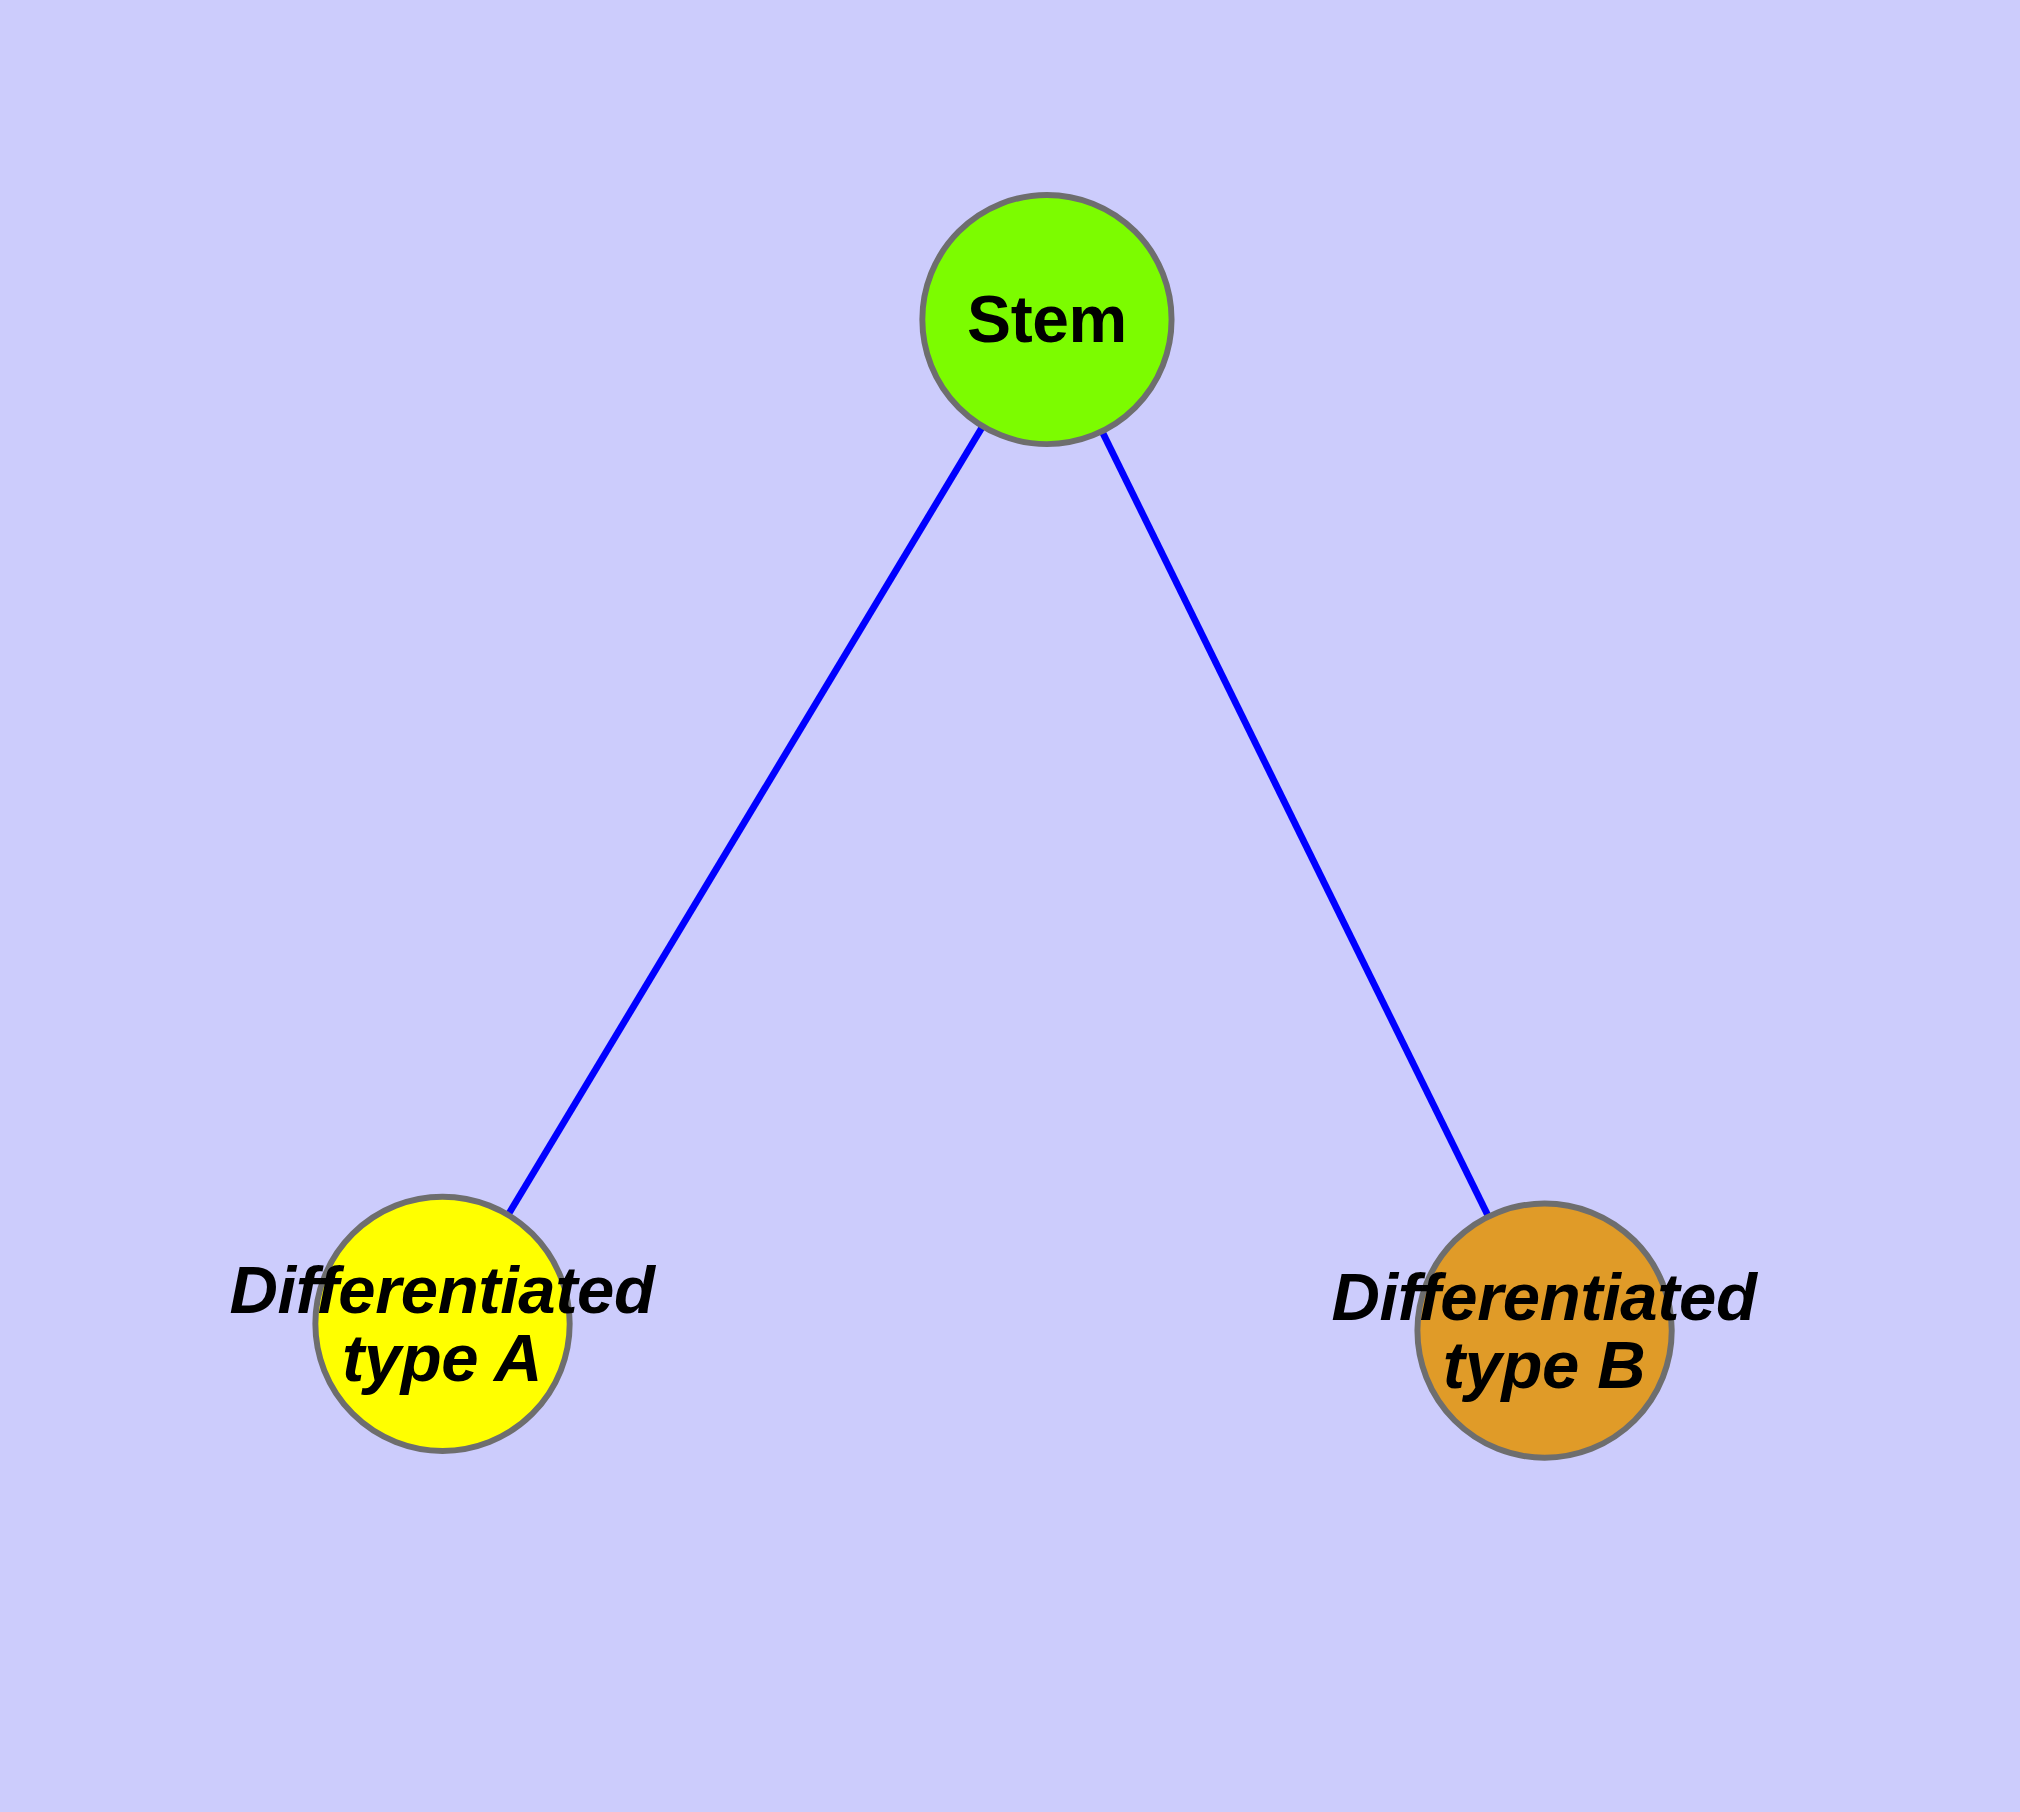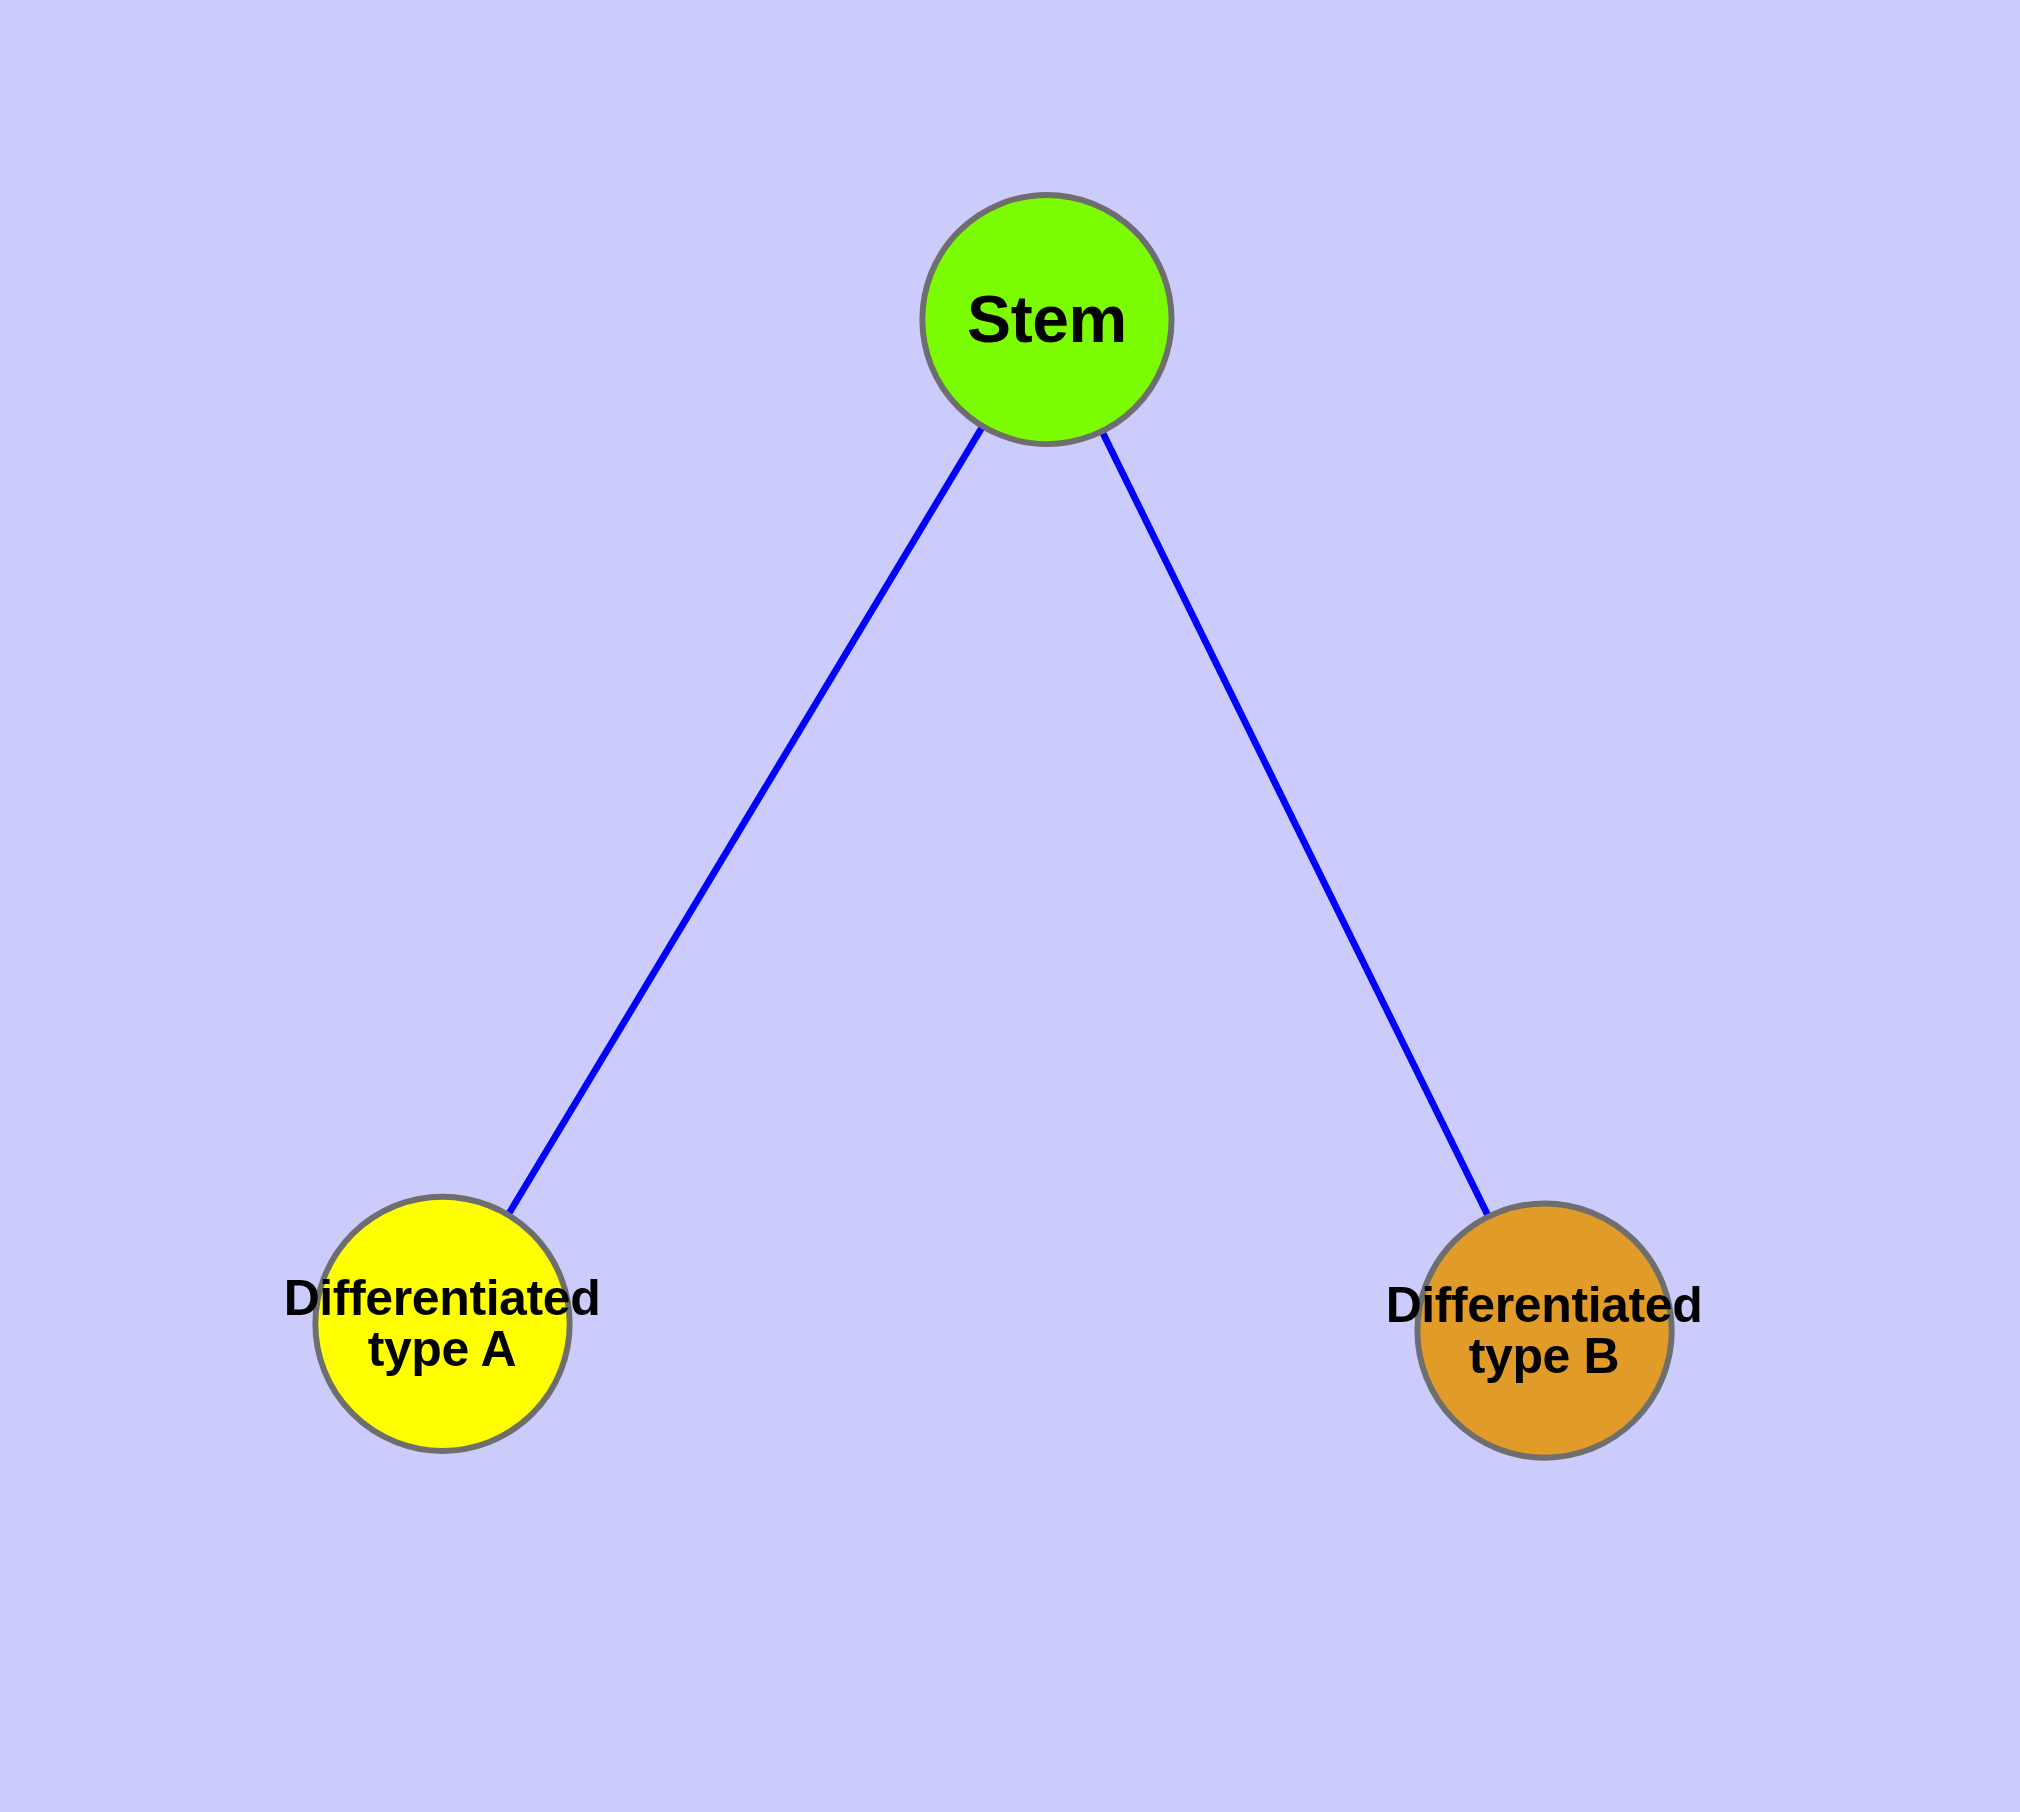--- a/index.html
+++ b/index.html
@@ -44,21 +44,22 @@
     font-weight: bold;
     line-height: 1.02;
     white-space: pre;
     pointer-events: none;
     letter-spacing: -0.4px;
   }
   .label-stem {
     font-size: 66px;
   }
   .label-diff {
-    font-size: 50px;
+    font-size: 67px;
+    font-style: italic;
   }
 </style>
 </head>
 <body>
 
 <div id="canvas" style="background: rgb(204, 204, 252);">
 
   <svg id="graph-svg" viewBox="0 0 2384 2138" preserveAspectRatio="none">
 
     <g>

